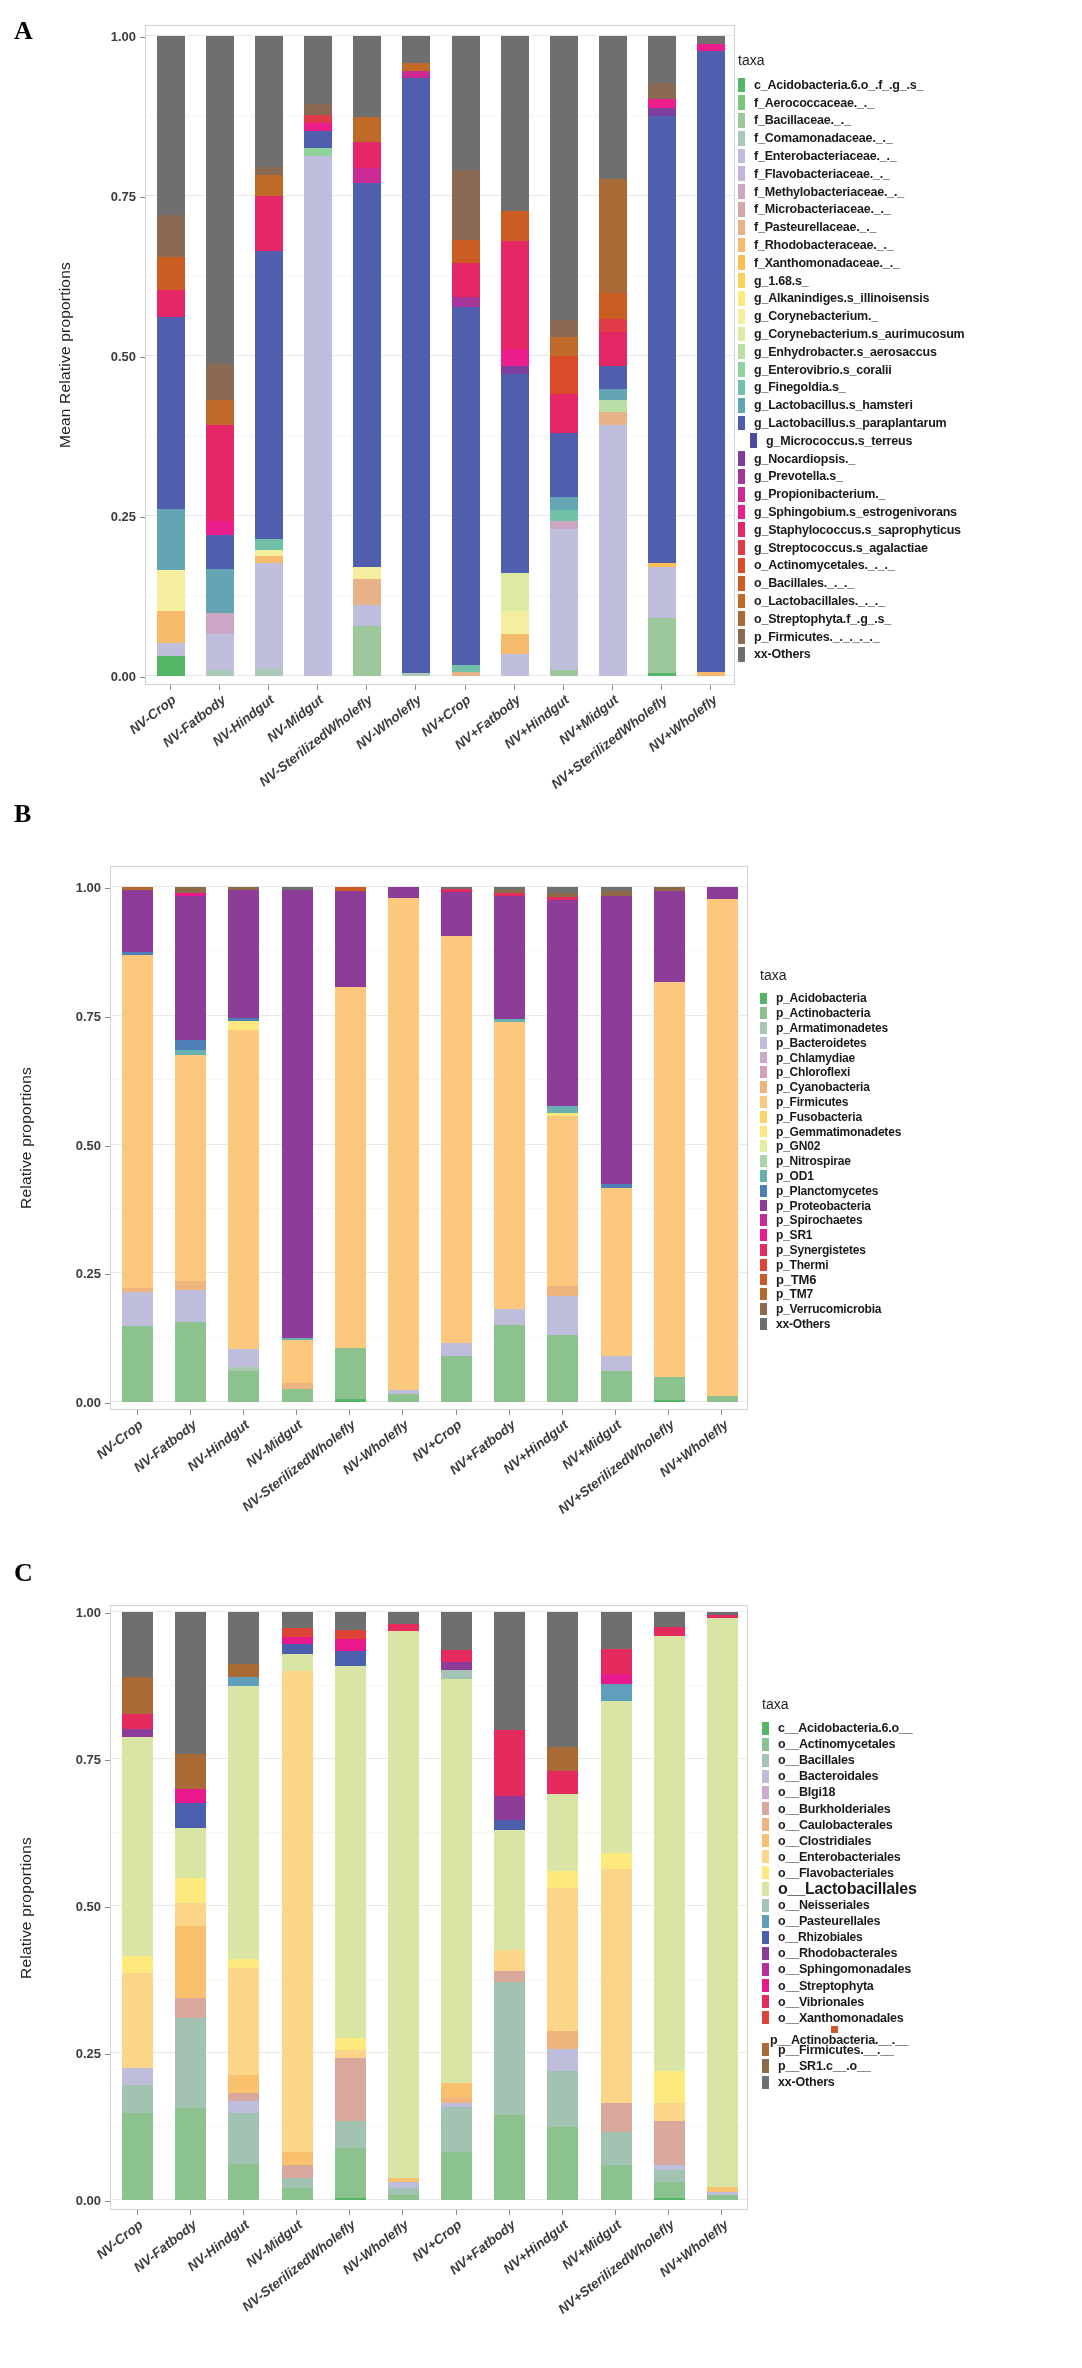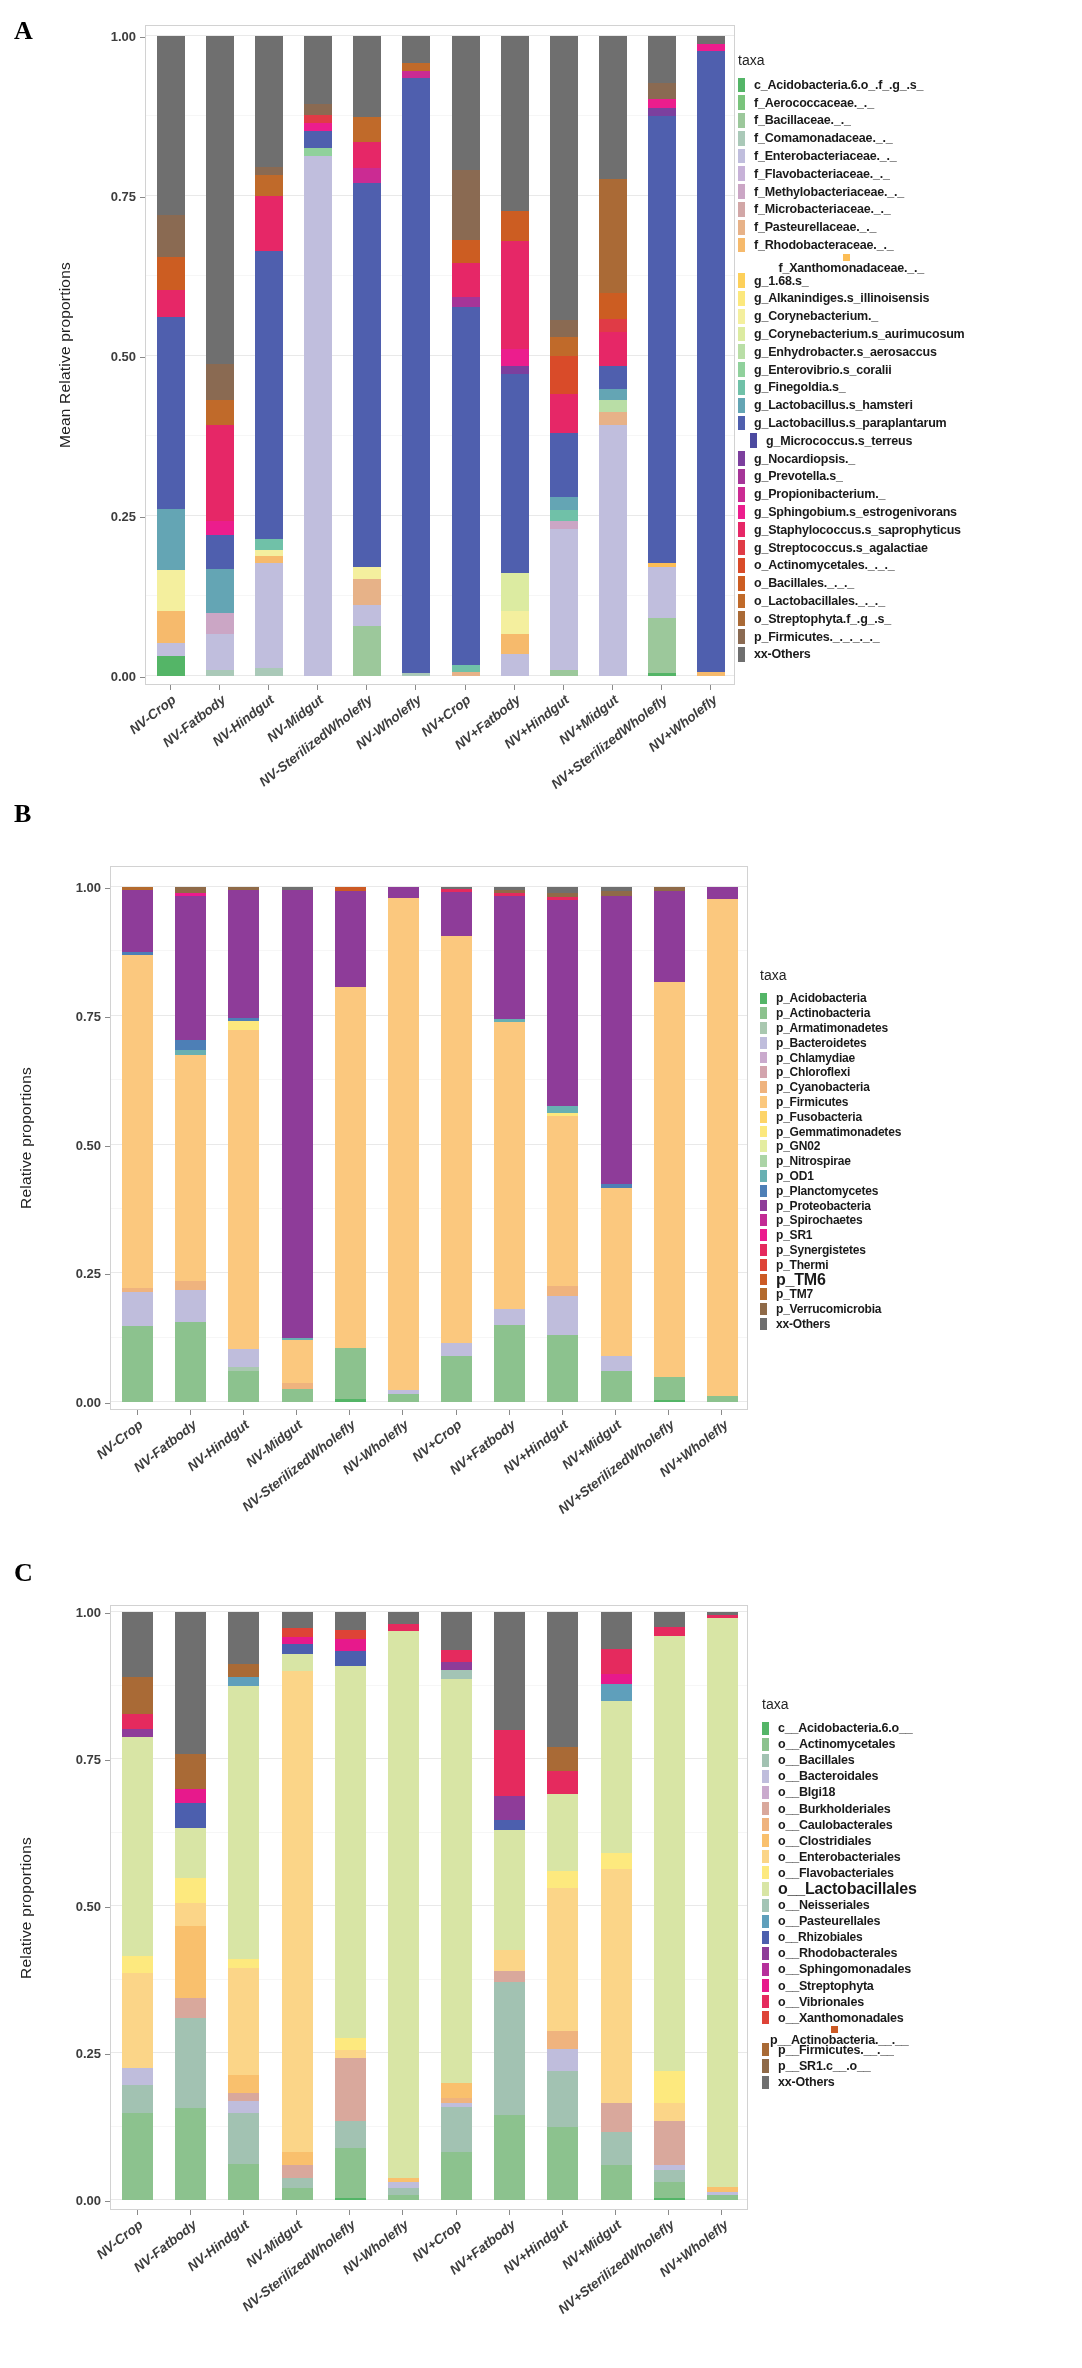--- a/index.html
+++ b/index.html
@@ -233,21 +233,21 @@
             <span class="legend-label" style="font-size: 12.5px;">f_Microbacteriaceae._._</span>
           </div>
           <div class="legend-item" style="height: 17.8px;">
             <span class="swatch" style="height: 14.8px; background: rgb(231, 178, 136);"></span>
             <span class="legend-label" style="font-size: 12.5px;">f_Pasteurellaceae._._</span>
           </div>
           <div class="legend-item" style="height: 17.8px;">
             <span class="swatch" style="height: 14.8px; background: rgb(246, 186, 108);"></span>
             <span class="legend-label" style="font-size: 12.5px;">f_Rhodobacteraceae._._</span>
           </div>
-          <div class="legend-item" style="height: 17.8px; flex-direction: column;">
+          <div class="legend-item" style="height: 17.8px;">
             <span class="swatch" style="height: 14.8px; background: rgb(252, 189, 85);"></span>
             <span class="legend-label" style="font-size: 12.5px;">f_Xanthomonadaceae._._</span>
           </div>
           <div class="legend-item" style="height: 17.8px;">
             <span class="swatch" style="height: 14.8px; background: rgb(253, 208, 90);"></span>
             <span class="legend-label" style="font-size: 12.5px;">g_1.68.s_</span>
           </div>
           <div class="legend-item" style="height: 17.8px;">
             <span class="swatch" style="height: 14.8px; background: rgb(252, 232, 125);"></span>
             <span class="legend-label" style="font-size: 12.5px;">g_Alkanindiges.s_illinoisensis</span>
@@ -564,21 +564,21 @@
           <div class="legend-item" style="height: 14.8px;">
             <span class="swatch" style="height: 11.8px; background: rgb(229, 42, 94);"></span>
             <span class="legend-label" style="font-size: 12px;">p_Synergistetes</span>
           </div>
           <div class="legend-item" style="height: 14.8px;">
             <span class="swatch" style="height: 11.8px; background: rgb(222, 67, 55);"></span>
             <span class="legend-label" style="font-size: 12px;">p_Thermi</span>
           </div>
           <div class="legend-item" style="height: 14.8px;">
             <span class="swatch" style="height: 11.8px; background: rgb(204, 90, 36);"></span>
-            <span class="legend-label" style="font-size: 16px;">p_TM6</span>
+            <span class="legend-label" style="font-size: 13px;">p_TM6</span>
           </div>
           <div class="legend-item" style="height: 14.8px;">
             <span class="swatch" style="height: 11.8px; background: rgb(179, 106, 46);"></span>
             <span class="legend-label" style="font-size: 12px;">p_TM7</span>
           </div>
           <div class="legend-item" style="height: 14.8px;">
             <span class="swatch" style="height: 11.8px; background: rgb(143, 106, 72);"></span>
             <span class="legend-label" style="font-size: 12px;">p_Verrucomicrobia</span>
           </div>
           <div class="legend-item" style="height: 14.8px;">

